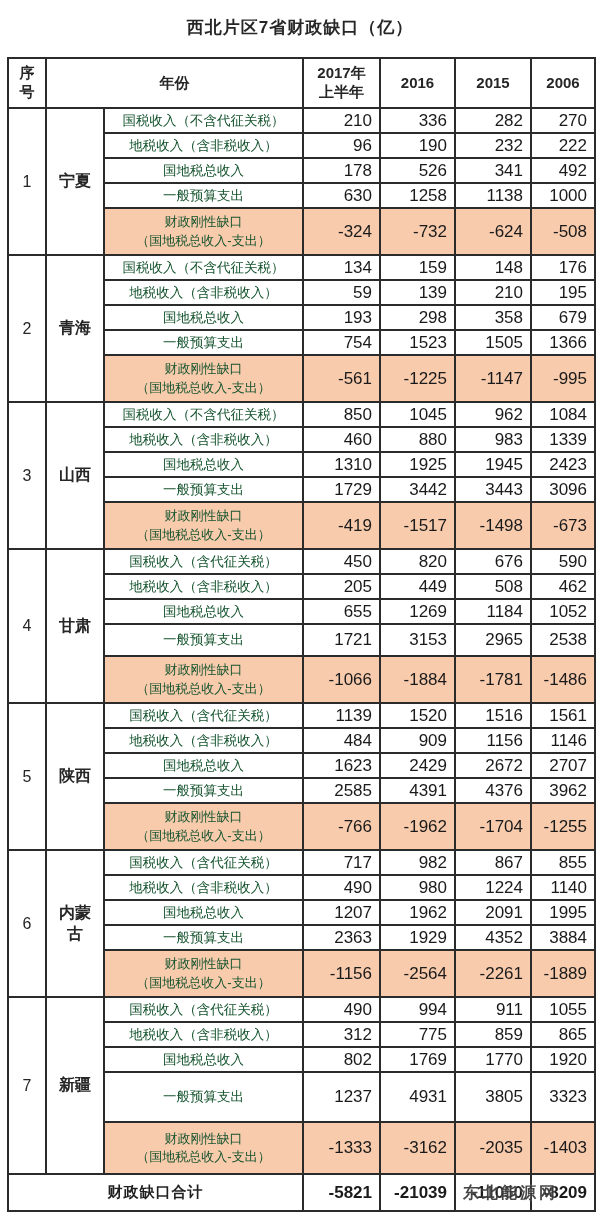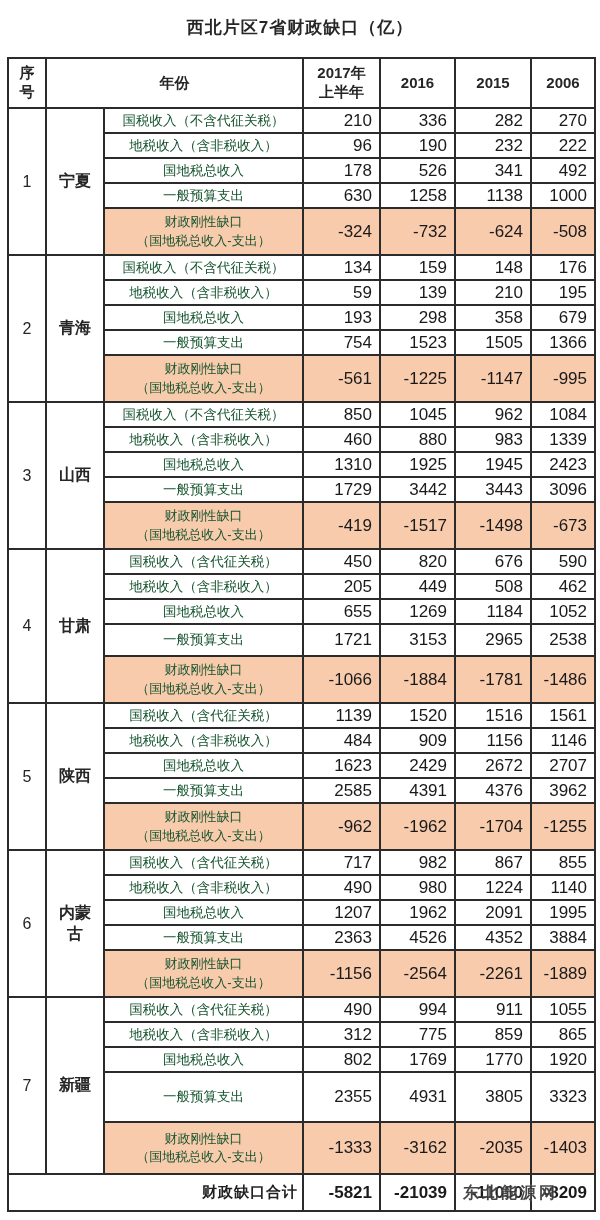--- a/index.html
+++ b/index.html
@@ -81,21 +81,21 @@
   td.gap-label div {
     font-size: 13px;
     font-weight: normal;
     line-height: 1.4;
     text-align: center;
     white-space: nowrap;
   }
   tfoot tr { height: 37px; }
   tfoot td { font-weight: bold; }
   tfoot td.flabel {
-    text-align: right;
+    text-align: center;
     font-size: 15px;
     letter-spacing: 1px;
   }
   .watermark {
     position: absolute;
     left: 463px;
     top: 1183px;
     font-size: 16px;
     font-weight: bold;
     letter-spacing: 3px;
@@ -330,21 +330,21 @@
           <td class="num">2585</td>
           <td class="num">4391</td>
           <td class="num">4376</td>
           <td class="num">3962</td>
         </tr>
         <tr class="gap">
           <td class="label gap-label">
             <div>财政刚性缺口</div>
             <div>（国地税总收入-支出）</div>
           </td>
-          <td class="num">-962</td>
+          <td class="num">-766</td>
           <td class="num">-1962</td>
           <td class="num">-1704</td>
           <td class="num">-1255</td>
         </tr>
       </tbody>
       <tbody class="prov6">
         <tr class="vrow r0">
           <td class="idx" rowspan="5">6</td>
           <td class="prov" rowspan="5">内蒙古</td>
           <td class="label">国税收入（含代征关税）</td>
@@ -363,21 +363,21 @@
         <tr class="vrow r2">
           <td class="label">国地税总收入</td>
           <td class="num">1207</td>
           <td class="num">1962</td>
           <td class="num">2091</td>
           <td class="num">1995</td>
         </tr>
         <tr class="vrow r3">
           <td class="label">一般预算支出</td>
           <td class="num">2363</td>
-          <td class="num">4526</td>
+          <td class="num">1929</td>
           <td class="num">4352</td>
           <td class="num">3884</td>
         </tr>
         <tr class="gap">
           <td class="label gap-label">
             <div>财政刚性缺口</div>
             <div>（国地税总收入-支出）</div>
           </td>
           <td class="num">-1156</td>
           <td class="num">-2564</td>
@@ -404,21 +404,21 @@
         </tr>
         <tr class="vrow r2">
           <td class="label">国地税总收入</td>
           <td class="num">802</td>
           <td class="num">1769</td>
           <td class="num">1770</td>
           <td class="num">1920</td>
         </tr>
         <tr class="vrow r3">
           <td class="label">一般预算支出</td>
-          <td class="num">2355</td>
+          <td class="num">1237</td>
           <td class="num">4931</td>
           <td class="num">3805</td>
           <td class="num">3323</td>
         </tr>
         <tr class="gap">
           <td class="label gap-label">
             <div>财政刚性缺口</div>
             <div>（国地税总收入-支出）</div>
           </td>
           <td class="num">-1333</td>

